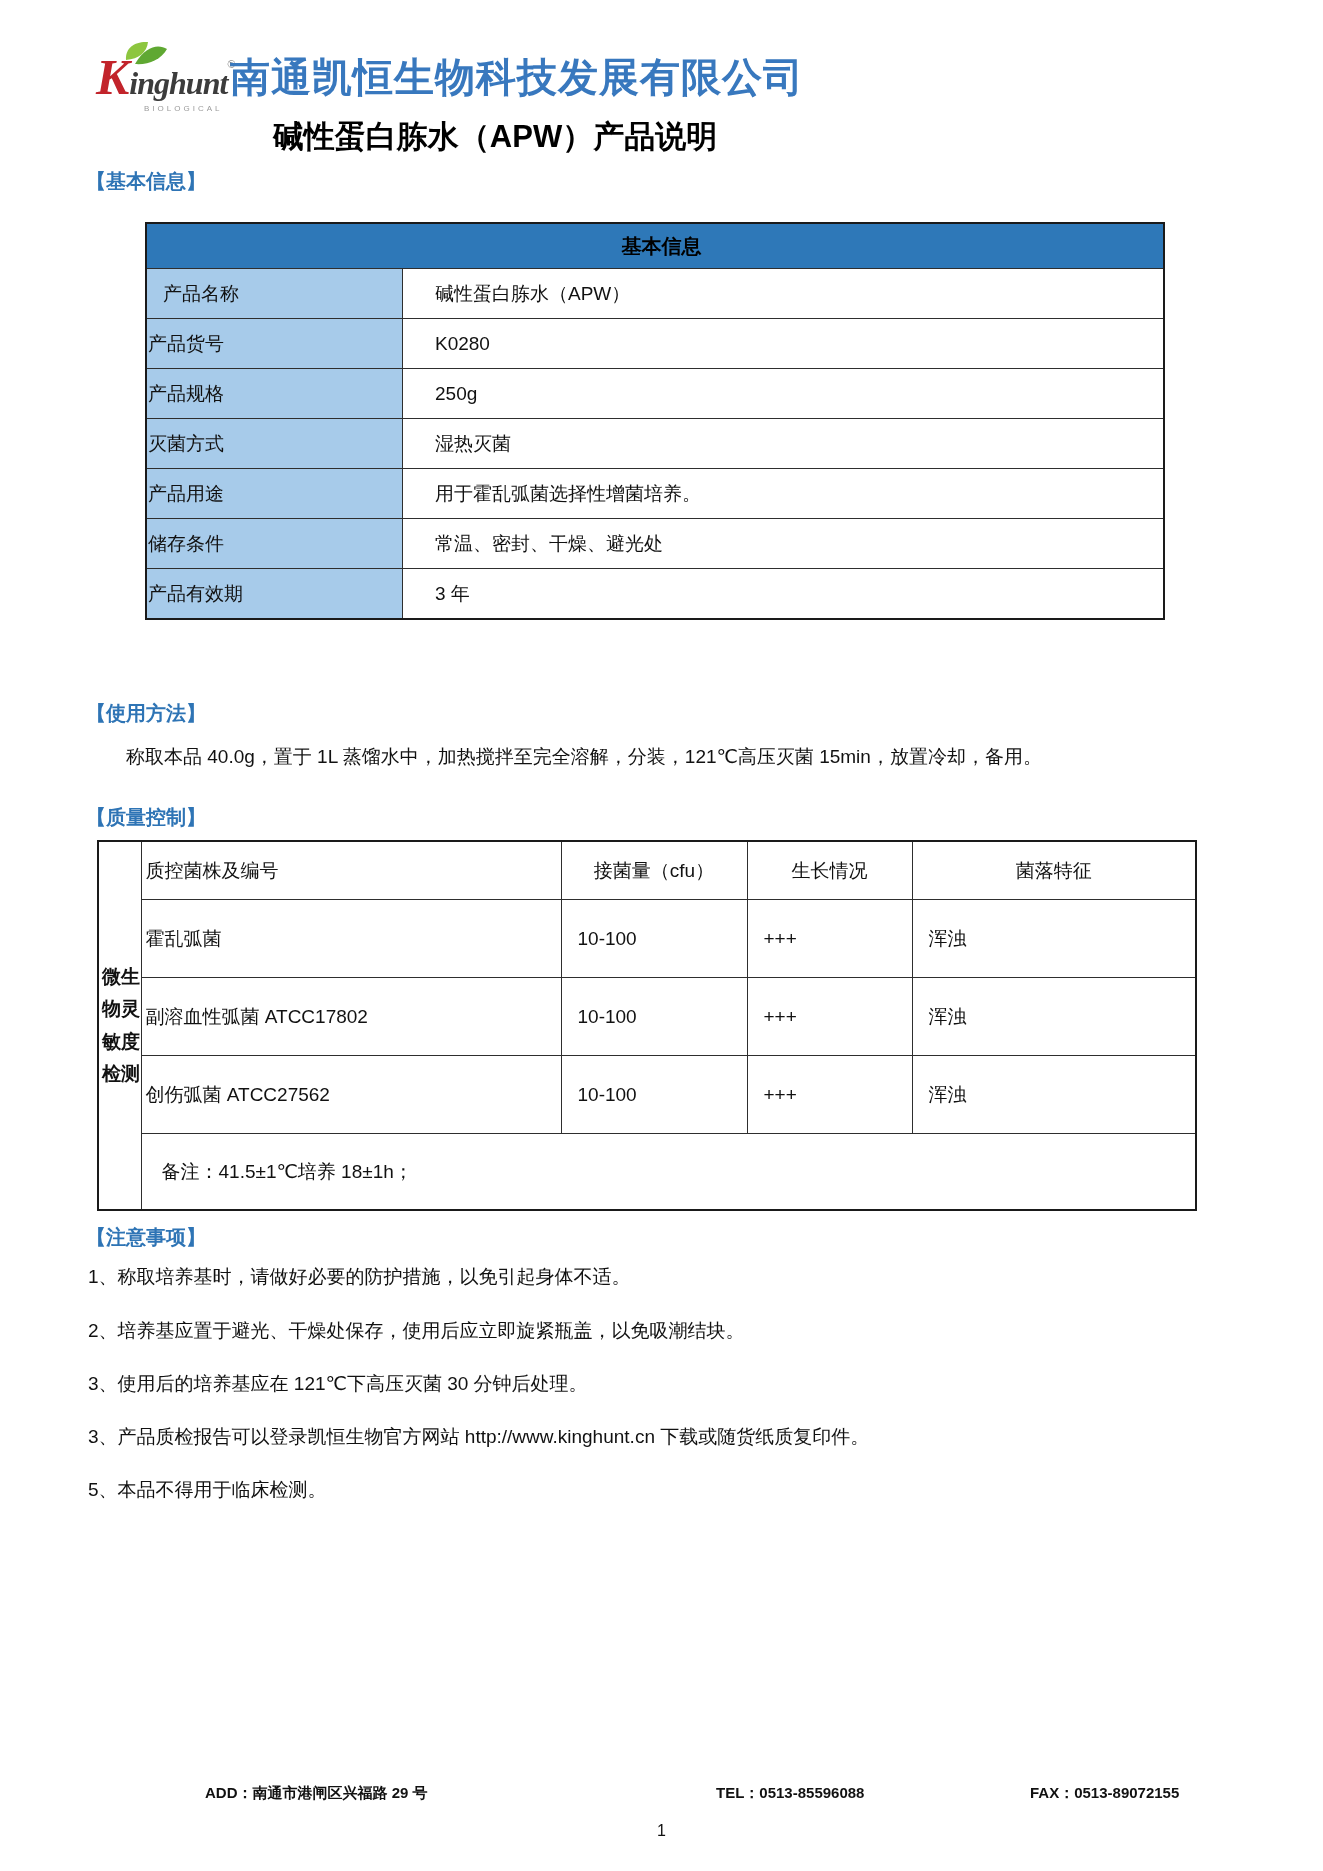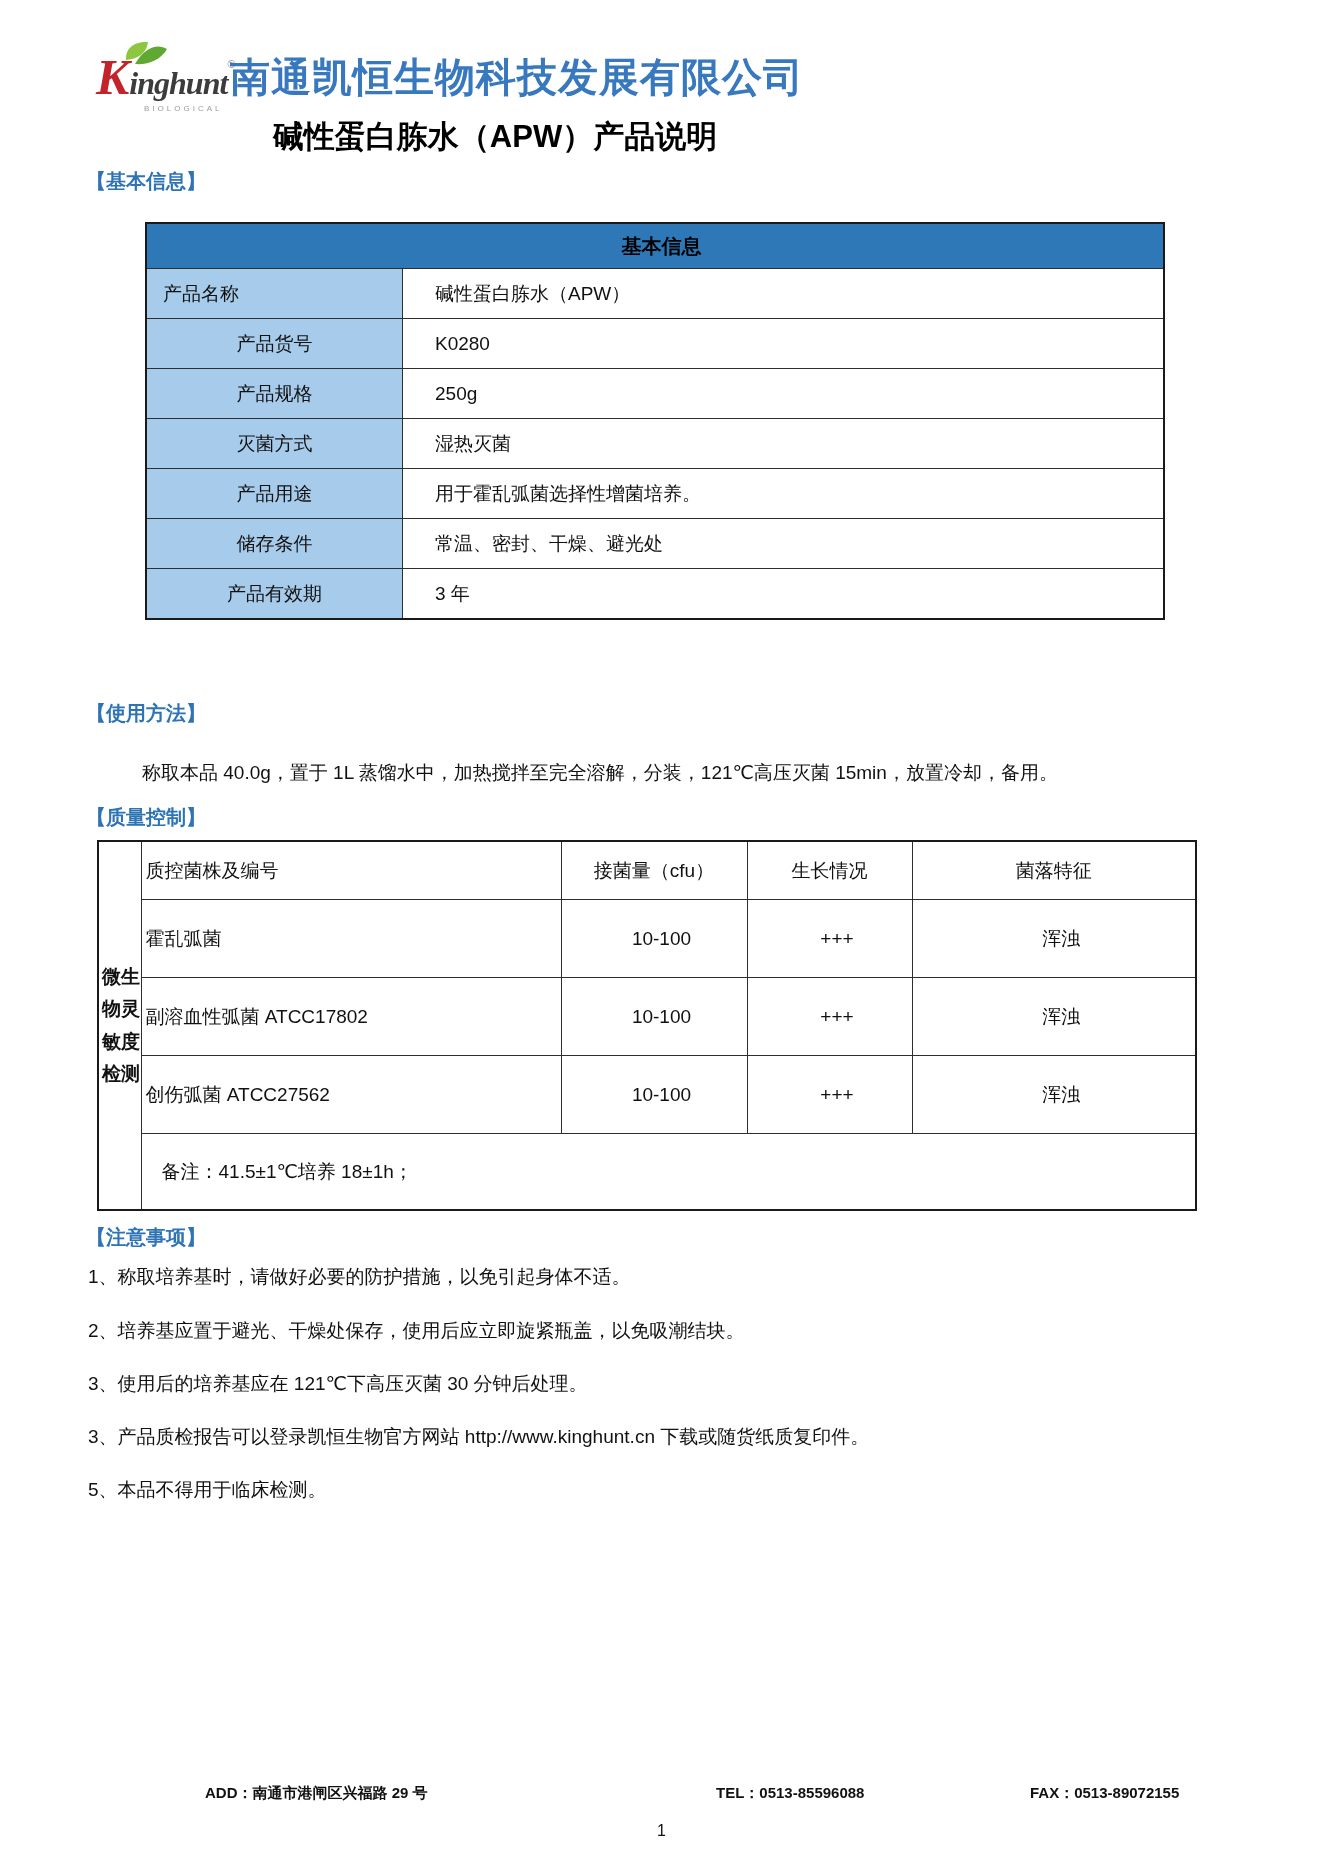--- a/index.html
+++ b/index.html
@@ -26,33 +26,33 @@
     font-size:31px;font-weight:700;color:#000;}
   
   .sec{position:absolute;left:86px;font-size:20px;font-weight:700;color:var(--section-blue,#2E74B5);}
   .sec-basic{top:168px}.sec-usage{top:700px}.sec-qc{top:804px}.sec-notes{top:1224px}
   
   .t1{position:absolute;left:145px;top:222px;width:1020px;border-collapse:collapse;
     font-size:19px;border:2px solid #1a1a1a;}
   .t1 td{border:1px solid #2e2e2e;}
   .t1-head{height:42px;background:var(--table-header-bg,#2E78B8);font-weight:700;
     font-size:20px;padding-left:14px;color:#000;text-align:center;}
-  .t1-label{width:238px;background:var(--table-label-bg,#A7CBEA);text-align:center;height:47px;}
+  .t1-label{width:238px;background:var(--table-label-bg,#A7CBEA);height:47px;}
   .t1-label.align-left{text-align:left;padding-left:16px;}
   .t1-value{padding-left:32px;}
   
-  .usage{position:absolute;left:88px;top:744px;width:1200px;font-size:19px;margin:16px;
+  .usage{position:absolute;left:88px;top:744px;width:1200px;font-size:19px;margin:0;
     text-indent:2em;white-space:nowrap;}
   
   .t2{position:absolute;left:97px;top:840px;width:1098px;border-collapse:collapse;
     table-layout:fixed;font-size:19px;border:2px solid #1a1a1a;}
   .t2 td{border:1px solid #2e2e2e;overflow:hidden;}
   .t2-h{height:55px;text-align:center;}
   .t2 .cell-left{text-align:left;padding-left:4px;}
-  .t2-row td{height:75px;text-align:center;padding-left:16px;}
+  .t2-row td{height:75px;text-align:left;padding-left:16px;}
   .t2-remark{height:73px;text-align:left;padding-left:20px;}
   .t2-side-inner{width:42px;margin:0 auto;text-align:center;font-size:19px;font-weight:600;
     line-height:1.7;word-break:break-all;}
   
   .note{position:absolute;left:88px;font-size:19px;white-space:nowrap;}
   .note-1{top:1264px}.note-2{top:1318px}.note-3{top:1371px}.note-4{top:1424px}.note-5{top:1477px}
   
   .footer-item{position:absolute;top:1784px;font-size:15px;font-weight:700;white-space:nowrap;}
   .f-add{left:205px}.f-tel{left:716px}.f-fax{left:1030px}
   .page-num{position:absolute;top:1822px;left:0;width:1323px;text-align:center;font-size:16px;}

